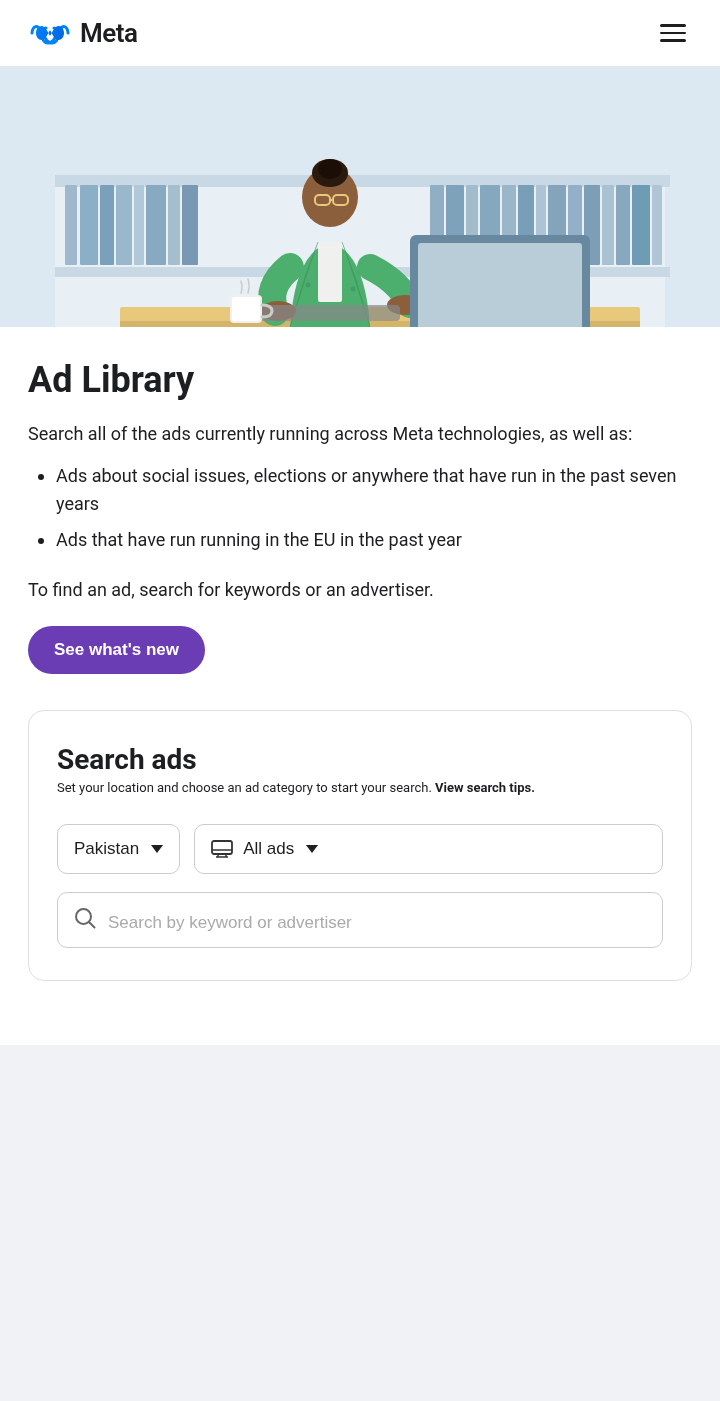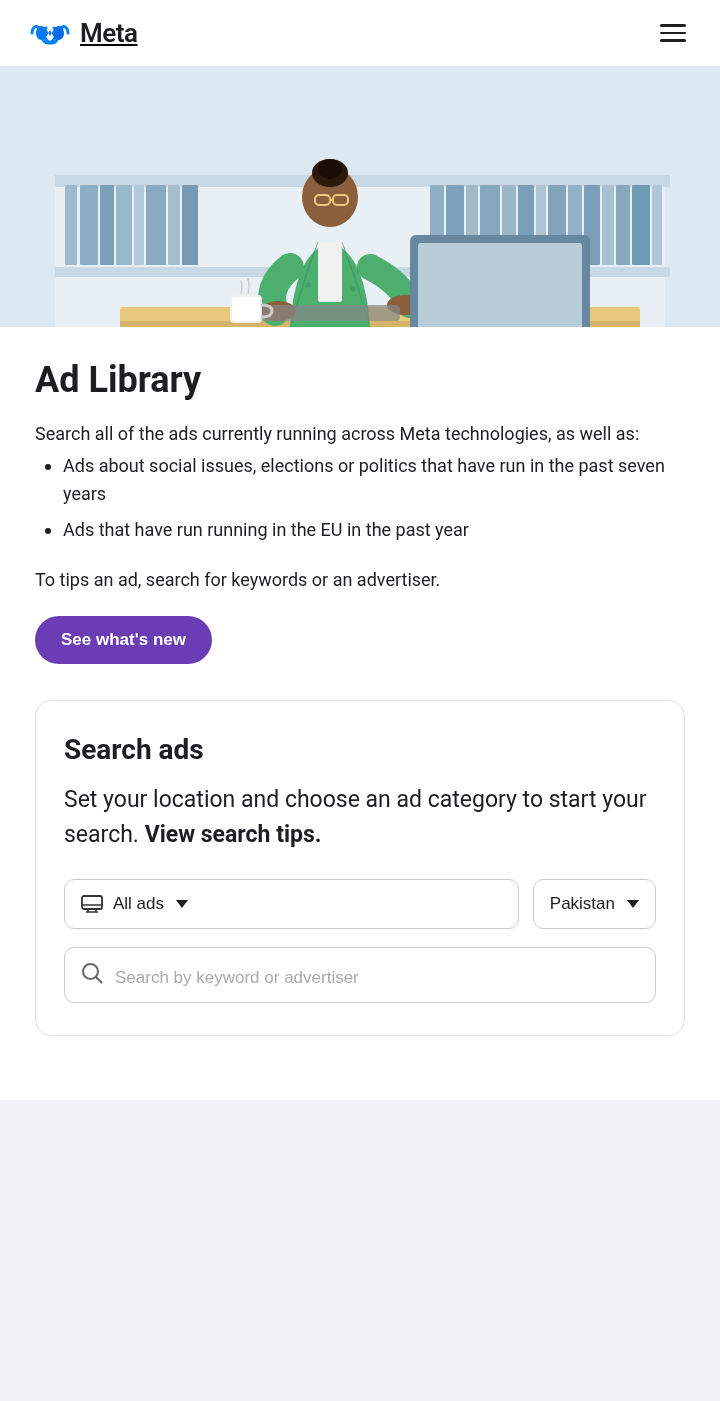--- a/index.html
+++ b/index.html
@@ -21,21 +21,20 @@
     .header {
       background: #fff;
       display: flex;
       align-items: center;
       justify-content: space-between;
       padding: 18px 28px;
       border-bottom: 1px solid #e4e6eb;
       position: sticky;
       top: 0;
       z-index: 100;
-      text-decoration: underline;
     }
 
     .logo-container {
       display: flex;
       align-items: center;
       gap: 8px;
     }
 
     .meta-logo-icon {
       width: 44px;
@@ -76,36 +75,36 @@
 
     
     .hero-svg {
       width: 100%;
       height: 100%;
     }
 
     
     .main-content {
       background: #fff;
-      padding: 32px 35px 40px;
+      padding: 32px 28px 40px;
     }
 
     .page-title {
       font-size: 36px;
       font-weight: 700;
       color: #1c1e21;
       margin-bottom: 18px;
       line-height: 1.2;
     }
 
     .intro-text {
       font-size: 18px;
       color: #1c1e21;
       line-height: 1.55;
-      margin-bottom: 4px;
+      margin-bottom: 14px;
     }
 
     .bullet-list {
       list-style: disc;
       padding-left: 28px;
       margin-bottom: 22px;
     }
 
     .bullet-list li {
       font-size: 18px;
@@ -140,25 +139,25 @@
       border: 1.5px solid #dddfe2;
       border-radius: 16px;
       padding: 32px 28px 32px;
       margin: 0 0 24px 0;
     }
 
     .search-ads-title {
       font-size: 28px;
       font-weight: 700;
       color: #1c1e21;
-      margin-bottom: 16px;
+      margin-bottom: 2px;
     }
 
     .search-ads-desc {
-      font-size: 23px;
+      font-size: 13px;
       color: #1c1e21;
       line-height: 1.55;
       margin-bottom: 26px;
     }
 
     .search-ads-desc .view-tips {
       font-weight: 700;
       color: #1c1e21;
       cursor: pointer;
     }
@@ -344,59 +343,59 @@
   </svg>
 </div>
 
 <div class="main-content">
   
   <h1 class="page-title">Ad Library</h1>
   
   <p class="intro-text">Search all of the ads currently running across Meta technologies, as well as:</p>
   
   <ul class="bullet-list">
-    <li>Ads about social issues, elections or politics that have run in the past seven years</li>
+    <li>Ads about social issues, elections or anywhere that have run in the past seven years</li>
     <li>Ads that have run running in the EU in the past year</li>
   </ul>
   
-  <p class="find-ad-text">To tips an ad, search for keywords or an advertiser.</p>
+  <p class="find-ad-text">To find an ad, search for keywords or an advertiser.</p>
   
   <button class="see-whats-new-btn">See what's new</button>
 
   
   <div class="search-ads-card">
 
     <h2 class="search-ads-title">Search ads</h2>
 
     <p class="search-ads-desc">
       <span>Set your location and choose an ad category to start your search.</span>
       <span> </span>
       <span class="view-tips">View search tips.</span>
     </p>
 
     <div class="dropdowns-row">
+
+      <button class="dropdown-btn location-dropdown">
+        <span>Pakistan</span>
+        <div class="chevron"></div>
+      </button>
 
       <button class="dropdown-btn category-dropdown">
 
         <svg width="22" height="18" viewBox="0 0 22 18" fill="none" xmlns="http://www.w3.org/2000/svg">
           <rect x="1" y="1" width="20" height="13" rx="2" stroke="#333" stroke-width="1.8" fill="none"></rect>
           <line x1="1" y1="10" x2="21" y2="10" stroke="#333" stroke-width="1.5"></line>
           <line x1="7" y1="14" x2="7" y2="17" stroke="#333" stroke-width="1.5"></line>
           <line x1="15" y1="14" x2="15" y2="17" stroke="#333" stroke-width="1.5"></line>
           <line x1="5" y1="17" x2="17" y2="17" stroke="#333" stroke-width="1.5"></line>
         </svg>
         <span>All ads</span>
         <div class="chevron"></div>
       </button>
 
-      <button class="dropdown-btn location-dropdown">
-        <span>Pakistan</span>
-        <div class="chevron"></div>
-      </button>
-
     </div>
 
     <div class="search-input-container">
       <div class="search-icon-wrap">
         <svg width="22" height="22" viewBox="0 0 22 22" fill="none" xmlns="http://www.w3.org/2000/svg">
           <circle cx="9.5" cy="9.5" r="7.5" stroke="#666" stroke-width="2"></circle>
           <line x1="15.5" y1="15.5" x2="20.5" y2="20.5" stroke="#666" stroke-width="2" stroke-linecap="round"></line>
         </svg>
       </div>
       <input type="text" class="search-input" placeholder="Search by keyword or advertiser" style="">

